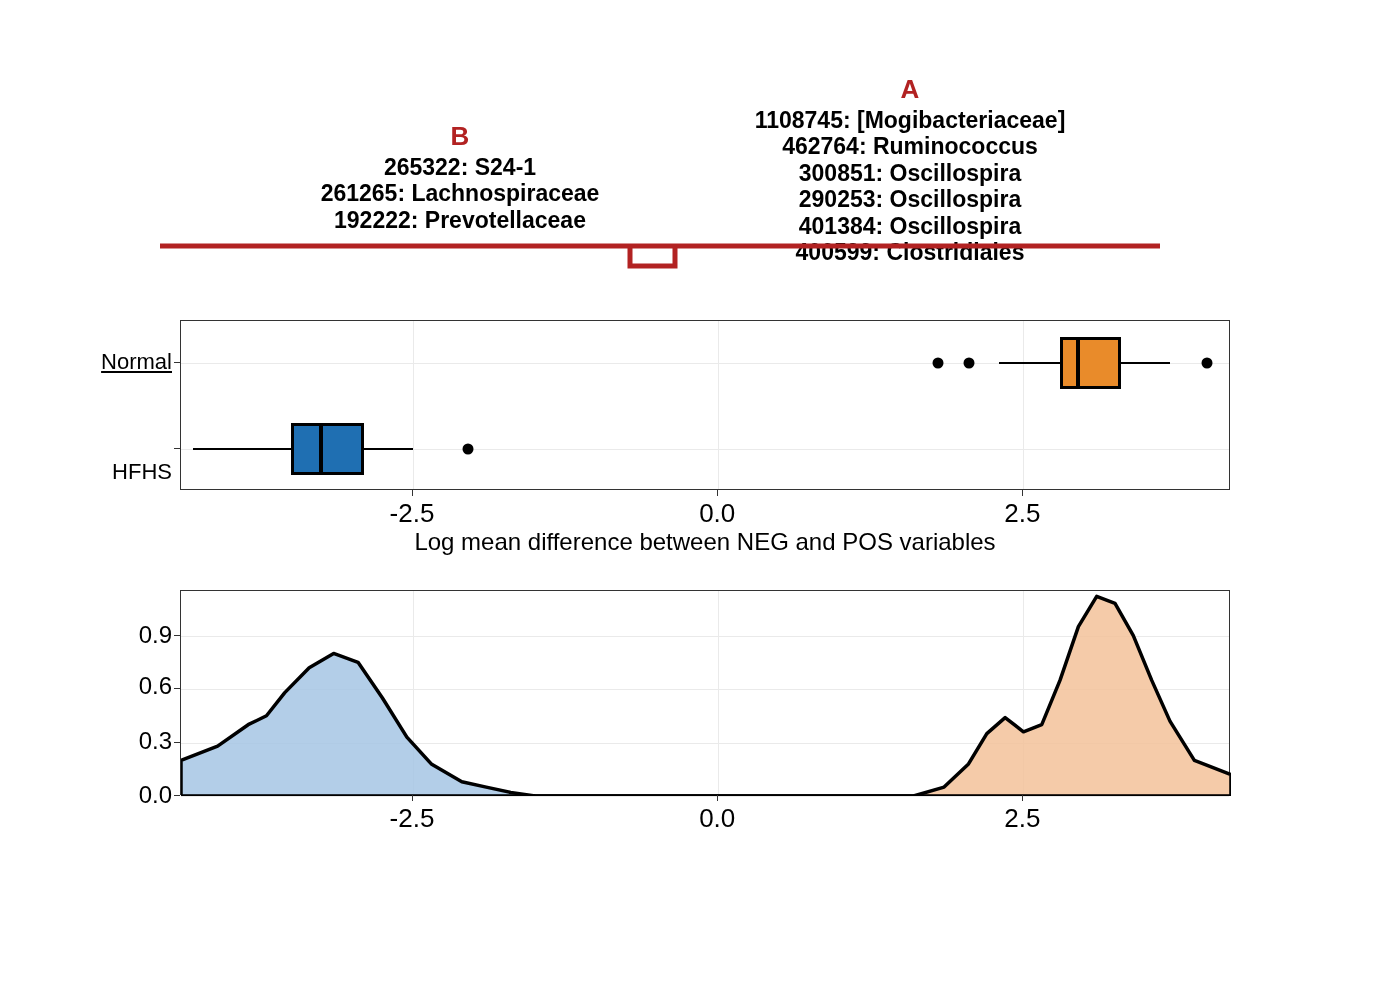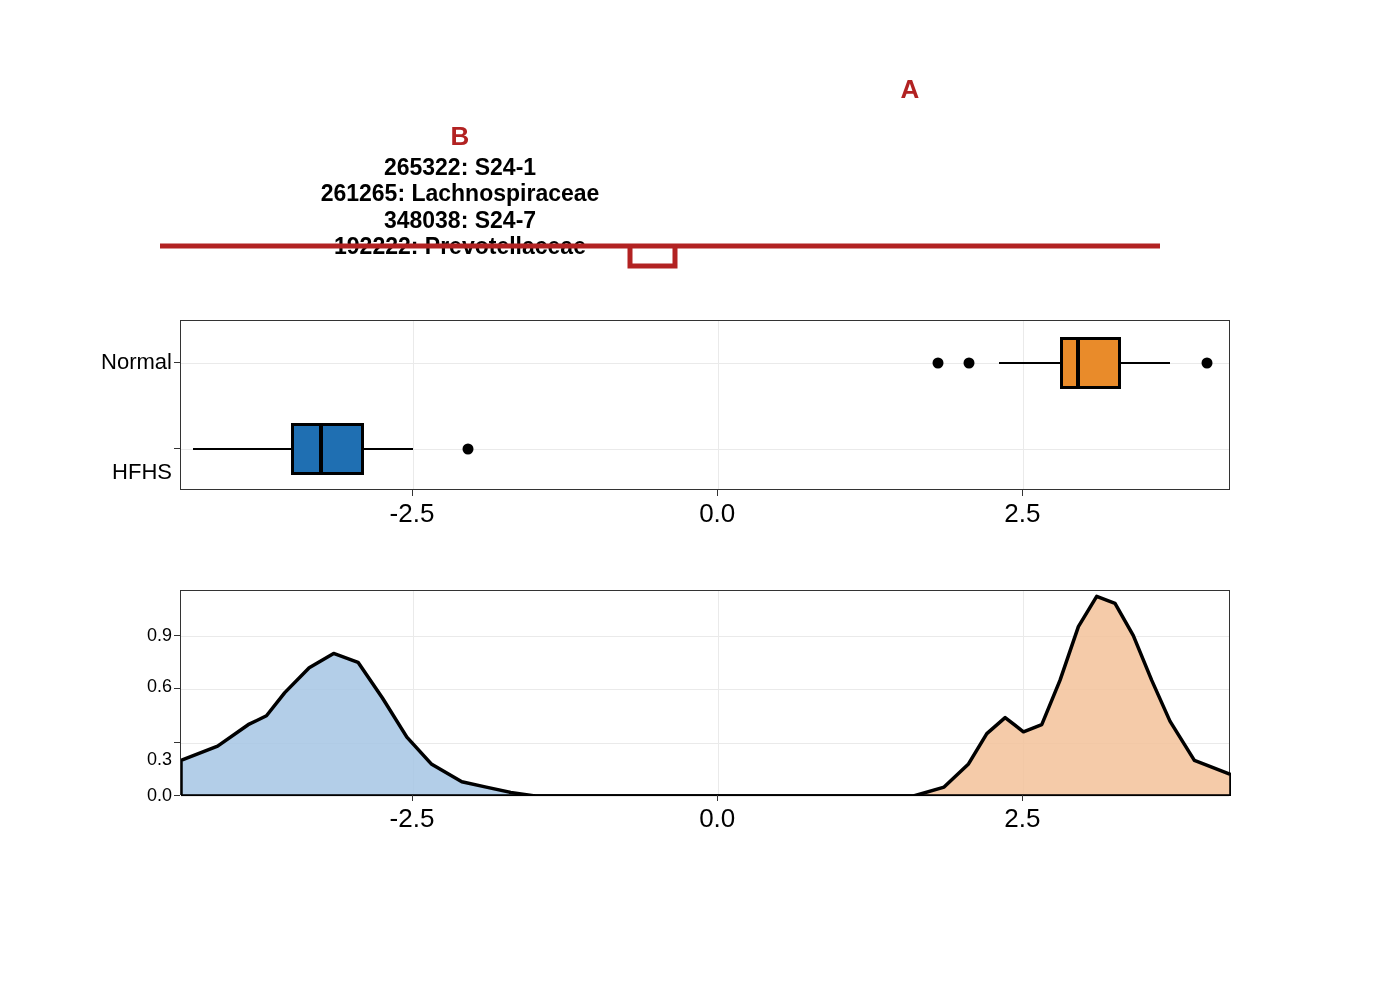--- a/index.html
+++ b/index.html
@@ -130,42 +130,49 @@
 
   
   .dens-panel { left: 130px; top: 590px; width: 1100px; height: 260px; }
   .dens-panel .plot { left: 50px; top: 0; width: 1050px; height: 205px; }
   .dens-panel .xtick-label { top: 213px; }
   .dens-panel .xtick-dash  { top: 205px; }
   .dens-ytick-label {
     position: absolute;
     right: 1058px;
     text-align: right;
-    font-size: 18px;
+    font-size: 24px;
     transform: translateY(-50%);
   }
 
 </style>
 </head>
 <body>
 
 <div class="wrap">
 
   <div class="balance">
     <div class="balance-col b">
       <div class="balance-letter">B</div>
       <div id="groupB-lines">
           <div>265322: S24-1</div>
           <div>261265: Lachnospiraceae</div>
-          <div>348038: S24-7</div>
           <div>192222: Prevotellaceae</div>
         </div>
     </div>
     <div class="balance-col a">
       <div class="balance-letter">A</div>
+      <div id="groupA-lines">
+          <div>1108745: [Mogibacteriaceae]</div>
+          <div>462764: Ruminococcus</div>
+          <div>300851: Oscillospira</div>
+          <div>290253: Oscillospira</div>
+          <div>401384: Oscillospira</div>
+          <div>400599: Clostridiales</div>
+        </div>
     </div>
     <svg class="beam-svg" viewBox="0 0 1060 50">
       <line x1="30" y1="6" x2="1030" y2="6" stroke="#b22222" stroke-width="5" stroke-linecap="butt"></line>
       <path d="M 500 6 L 500 26 L 545 26 L 545 6" fill="none" stroke="#b22222" stroke-width="5"></path>
     </svg>
   </div>
 
   <div class="panel box-panel">
     <div class="plot" id="box-plot">
         <div class="grid-v" style="left: 231.977px;"></div>
@@ -177,21 +184,22 @@
         <div class="box" style="left: 879.07px; width: 61.0465px; top: 16px; height: 52px; background: rgb(233, 139, 42);"></div>
         <div class="median" style="left: 895.384px; top: 16px; height: 52px;"></div>
         <div class="outlier" style="left: 756.977px; top: 42px;"></div>
         <div class="outlier" style="left: 787.5px; top: 42px;"></div>
         <div class="outlier" style="left: 1025.58px; top: 42px;"></div>
         <div class="whisker" style="left: 12.2093px; width: 219.767px; top: 127px;"></div>
         <div class="box" style="left: 109.884px; width: 73.2558px; top: 102px; height: 52px; background: rgb(31, 111, 178);"></div>
         <div class="median" style="left: 138.407px; top: 102px; height: 52px;"></div>
         <div class="outlier" style="left: 286.919px; top: 128px;"></div>
       </div>
-  <div class="ytick-label" style="top: 42px;">Normal</div>
+    <div class="xtitle">Log mean difference between NEG and POS variables</div>
+  <div class="ytick-label" style="top: 42px; text-decoration: underline;">Normal</div>
       <div class="ytick-dash" style="left: 44px; top: 42px;"></div>
       <div class="ytick-label" style="top: 128px; margin-top: 24px;">HFHS</div>
       <div class="ytick-dash" style="left: 44px; top: 128px;"></div>
       <div class="xtick-label" style="left: 281.977px;">-2.5</div>
       <div class="xtick-dash" style="left: 281.977px;"></div>
       <div class="xtick-label" style="left: 587.209px;">0.0</div>
       <div class="xtick-dash" style="left: 587.209px;"></div>
       <div class="xtick-label" style="left: 892.442px;">2.5</div>
       <div class="xtick-dash" style="left: 892.442px;"></div>
     </div>
@@ -208,21 +216,21 @@
         <svg width="1050" height="205" style="position: absolute; left: 0px; top: 0px;">
           <path d="M 0 205 L 0 169.3478260869565 L 36.62790697674426 155.08695652173913 L 67.1511627906977 133.69565217391303 L 85.46511627906978 124.78260869565217 L 103.77906976744191 101.60869565217392 L 128.19767441860466 76.65217391304347 L 152.61627906976747 62.391304347826065 L 177.03488372093022 71.30434782608697 L 201.45348837209303 106.95652173913042 L 225.87209302325584 146.17391304347825 L 250.2906976744186 172.91304347826087 L 280.8139534883721 190.73913043478262 L 305.2325581395349 196.08695652173913 L 329.65116279069764 201.43478260869566 L 354.06976744186045 205 L 354.06976744186045 205 Z" fill="#a6c6e4" fill-opacity="0.85"></path>
           <path d="M 0 205 L 0 169.3478260869565 L 36.62790697674426 155.08695652173913 L 67.1511627906977 133.69565217391303 L 85.46511627906978 124.78260869565217 L 103.77906976744191 101.60869565217392 L 128.19767441860466 76.65217391304347 L 152.61627906976747 62.391304347826065 L 177.03488372093022 71.30434782608697 L 201.45348837209303 106.95652173913042 L 225.87209302325584 146.17391304347825 L 250.2906976744186 172.91304347826087 L 280.8139534883721 190.73913043478262 L 305.2325581395349 196.08695652173913 L 329.65116279069764 201.43478260869566 L 354.06976744186045 205 L 354.06976744186045 205" fill="none" stroke="#000" stroke-width="3.5" stroke-linejoin="round"></path>
           <path d="M 732.5581395348836 205 L 732.5581395348836 205 L 763.0813953488371 196.08695652173913 L 787.4999999999999 172.91304347826087 L 805.813953488372 142.6086956521739 L 824.127906976744 126.56521739130434 L 842.4418604651162 140.82608695652175 L 860.7558139534883 133.69565217391303 L 879.0697674418604 89.13043478260869 L 897.3837209302325 35.65217391304347 L 915.6976744186045 5.347826086956502 L 934.0116279069766 12.47826086956519 L 952.3255813953488 44.565217391304344 L 970.6395348837208 89.13043478260869 L 988.953488372093 130.1304347826087 L 1013.3720930232557 169.3478260869565 L 1050 183.6086956521739 L 1050 205 Z" fill="#f3c29a" fill-opacity="0.85"></path>
           <path d="M 732.5581395348836 205 L 732.5581395348836 205 L 763.0813953488371 196.08695652173913 L 787.4999999999999 172.91304347826087 L 805.813953488372 142.6086956521739 L 824.127906976744 126.56521739130434 L 842.4418604651162 140.82608695652175 L 860.7558139534883 133.69565217391303 L 879.0697674418604 89.13043478260869 L 897.3837209302325 35.65217391304347 L 915.6976744186045 5.347826086956502 L 934.0116279069766 12.47826086956519 L 952.3255813953488 44.565217391304344 L 970.6395348837208 89.13043478260869 L 988.953488372093 130.1304347826087 L 1013.3720930232557 169.3478260869565 L 1050 183.6086956521739 L 1050 205" fill="none" stroke="#000" stroke-width="3.5" stroke-linejoin="round"></path>
           <line x1="0" x2="1050" y1="205" y2="205" stroke="#000" stroke-width="3.5"></line>
         </svg>
       </div>
   <div class="dens-ytick-label" style="top: 205px;">0.0</div>
       <div class="ytick-dash" style="left: 44px; top: 205px;"></div>
-      <div class="dens-ytick-label" style="top: 169px; text-align: right;">0.3</div>
+      <div class="dens-ytick-label" style="top: 151px; text-align: right;">0.3</div>
       <div class="ytick-dash" style="left: 44px; top: 151.522px;"></div>
       <div class="dens-ytick-label" style="top: 96px;">0.6</div>
       <div class="ytick-dash" style="left: 44px; top: 98.0435px;"></div>
       <div class="dens-ytick-label" style="top: 44.5652px;">0.9</div>
       <div class="ytick-dash" style="left: 44px; top: 44.5652px;"></div>
       <div class="xtick-label" style="left: 281.977px;">-2.5</div>
       <div class="xtick-dash" style="left: 281.977px;"></div>
       <div class="xtick-label" style="left: 587.209px;">0.0</div>
       <div class="xtick-dash" style="left: 587.209px;"></div>
       <div class="xtick-label" style="left: 892.442px;">2.5</div>

